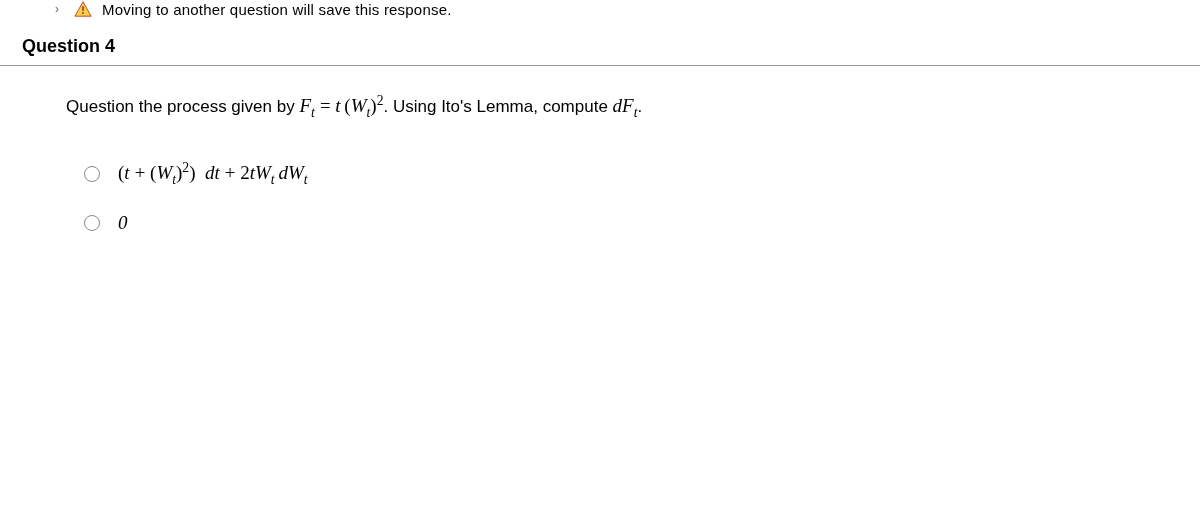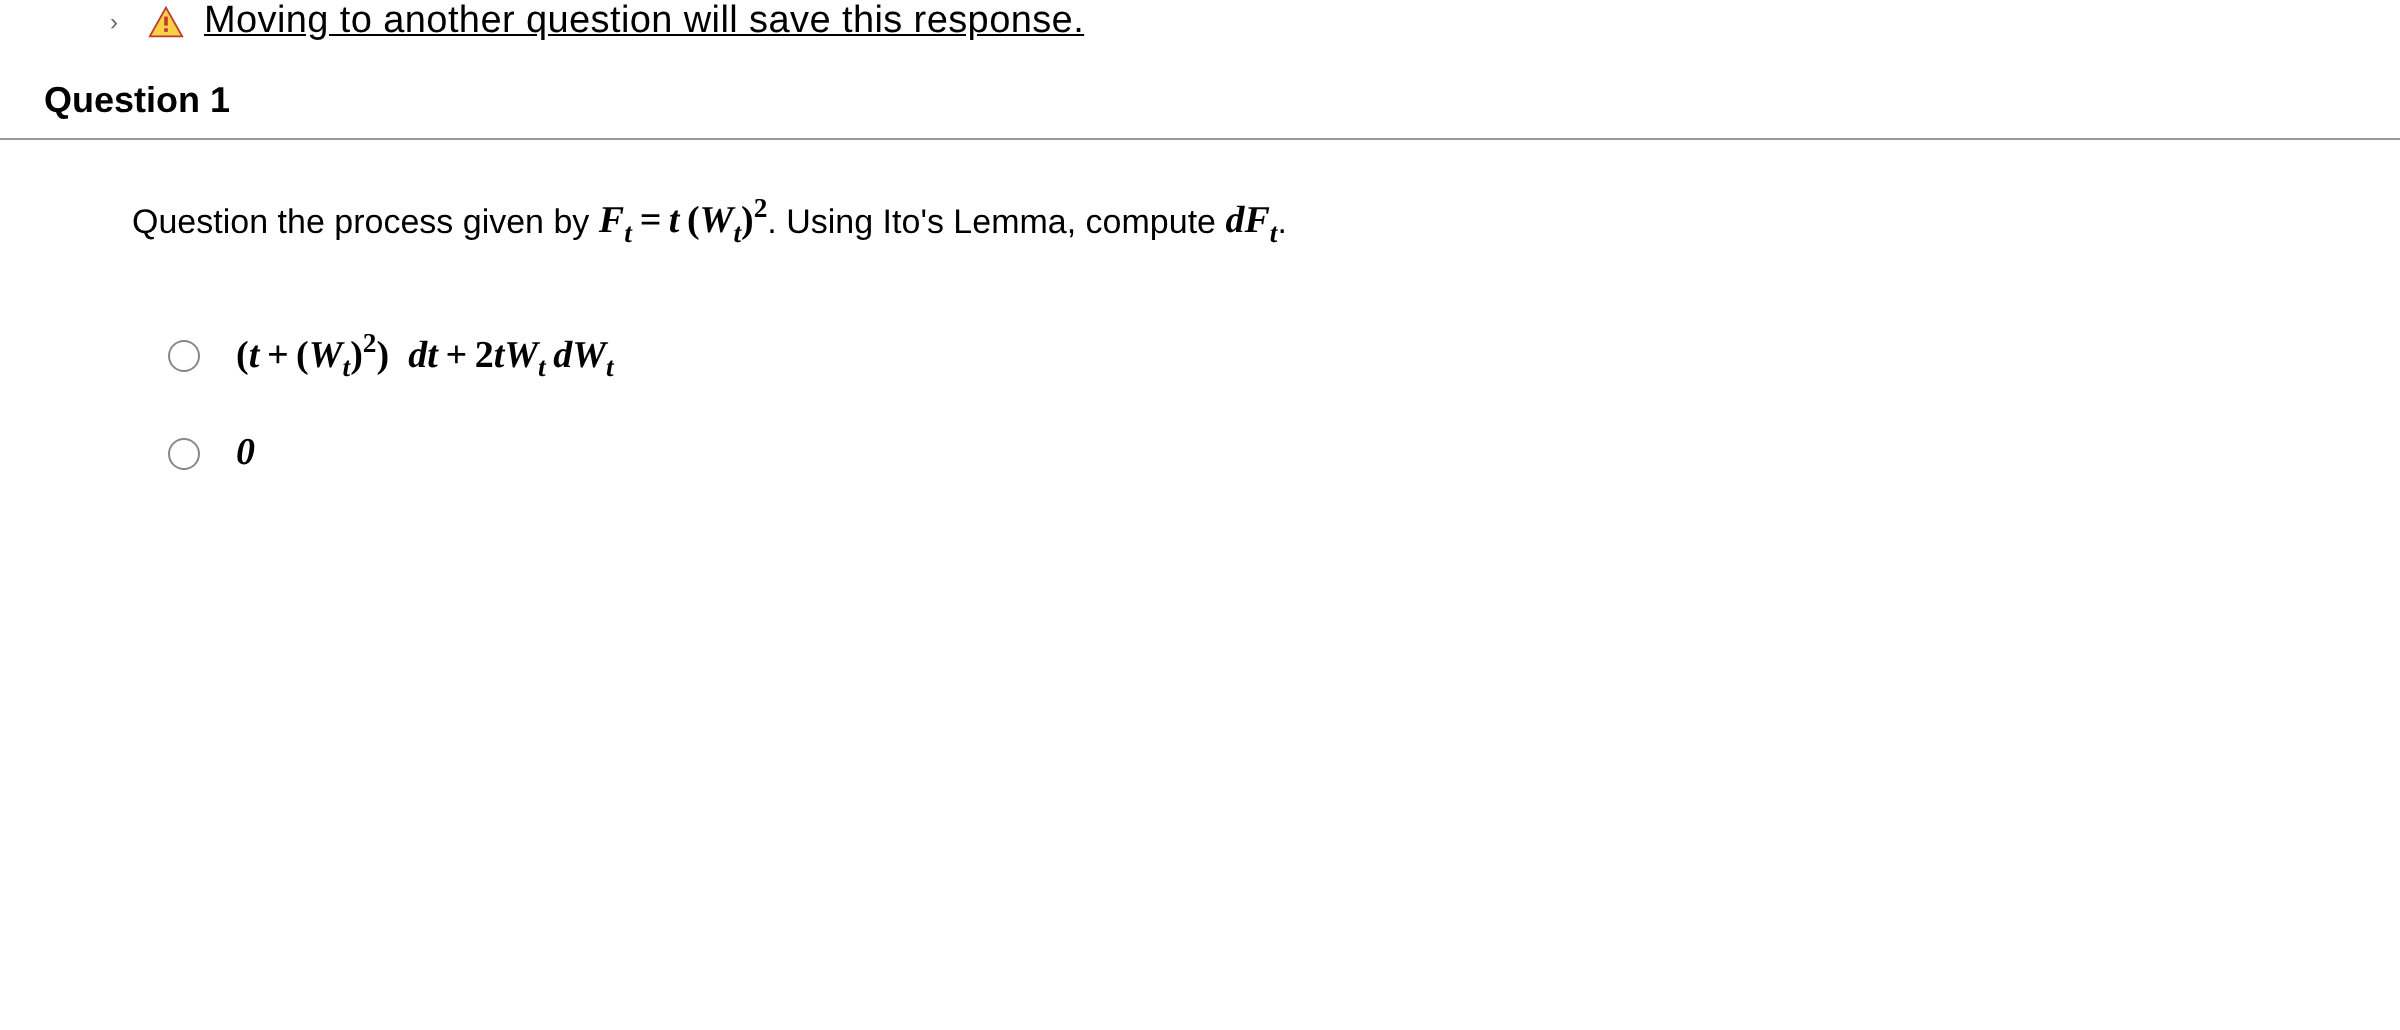--- a/index.html
+++ b/index.html
@@ -28,24 +28,23 @@
       margin-right: 5px;
     }
     .warning-icon {
       width: 18px;
       height: 18px;
       display: inline-flex;
       align-items: center;
       justify-content: center;
     }
     .top-text {
-      font-size: 19px;
+      font-size: 15px;
       color: #000;
       letter-spacing: 0.2px;
-      text-decoration: underline;
     }
     .question-header {
       font-size: 18px;
       font-weight: bold;
       padding: 18px 0 8px 22px;
     }
     hr.divider {
       border: none;
       border-top: 1px solid #999;
       margin: 0 0 24px 0;
@@ -71,21 +70,20 @@
     .radio {
       width: 16px;
       height: 16px;
       border-radius: 50%;
       border: 1.5px solid #888;
       background: #fff;
       flex-shrink: 0;
     }
     .formula, .sup, .sub {
       font-family: 'Times New Roman', Times, serif;
-      font-weight: bold;
     }
     .formula {
       font-size: 19px;
       font-style: italic;
     }
     .upright {
       font-style: normal;
     }
     .option-text {
       font-size: 17px;
@@ -109,21 +107,21 @@
   <span class="warning-icon">
     <svg viewBox="0 0 20 20" width="18" height="18">
       <polygon points="10,2 19,18 1,18" fill="#f7d148" stroke="#c0392b" stroke-width="1"></polygon>
       <rect x="9" y="7" width="2" height="5" fill="#c0392b"></rect>
       <rect x="9" y="13.5" width="2" height="2" fill="#c0392b"></rect>
     </svg>
   </span>
   <span class="top-text">Moving to another question will save this response.</span>
 </div>
 
-<div class="question-header">Question 1</div>
+<div class="question-header">Question 4</div>
 <hr class="divider">
 
 <div class="question-body">
   <div class="prompt">
     <span>Question the process given by </span>
     <span class="formula">F<sub>t</sub> = t <span class="upright">(</span>W<sub>t</sub><span class="upright">)</span><sup><span class="upright">2</span></sup></span><span>.  Using Ito's Lemma, compute </span><span class="formula">dF<sub>t</sub></span><span>.</span>
   </div>
 
   <div class="options">
 

